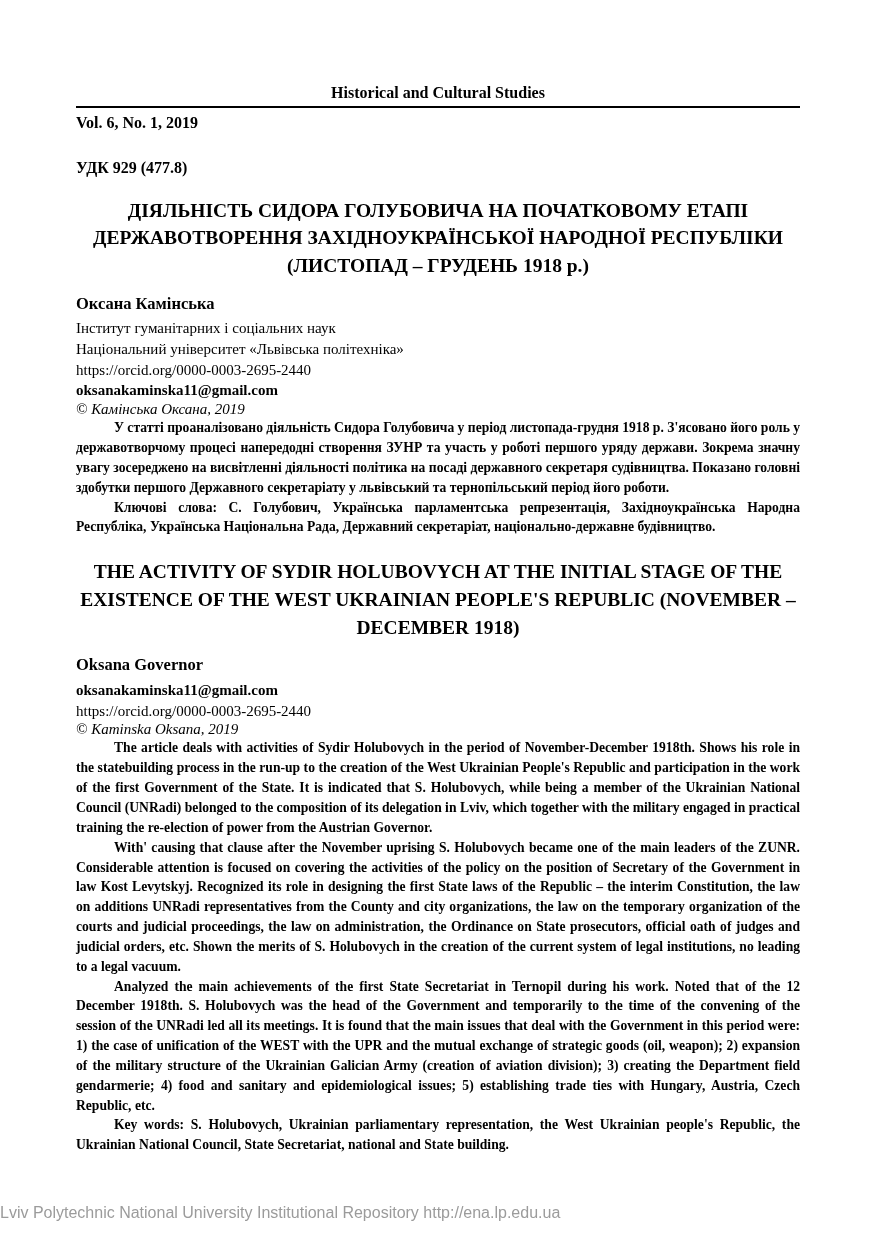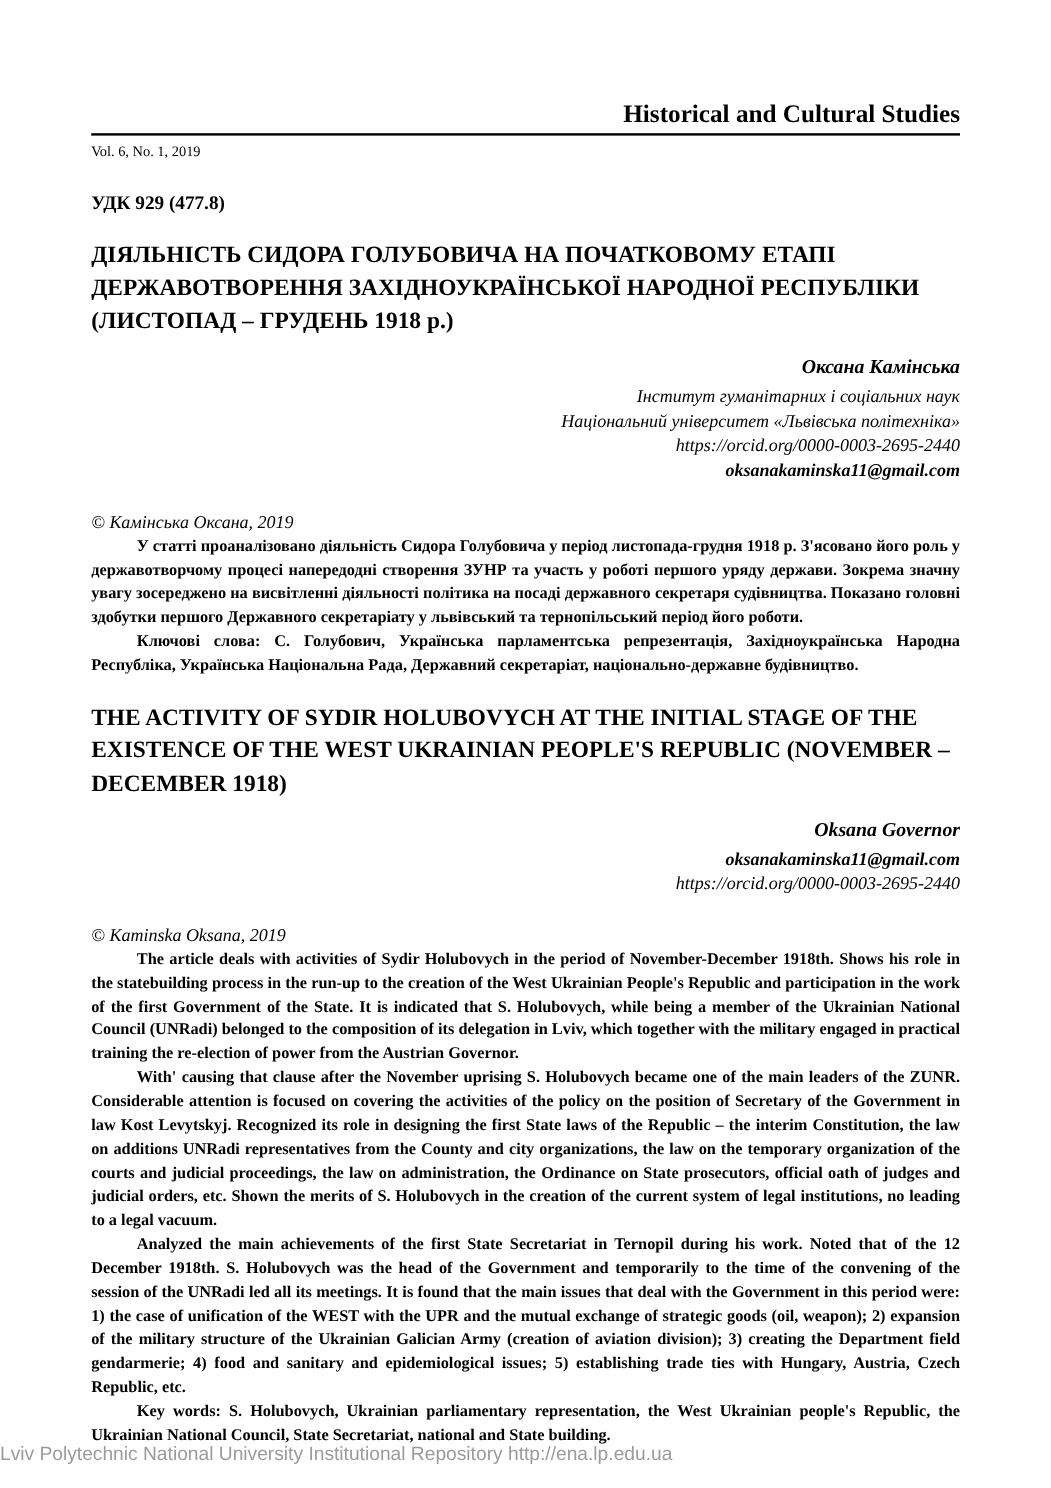--- a/index.html
+++ b/index.html
@@ -9,65 +9,63 @@
     width: 876px;
     height: 1240px;
     margin: 0 auto;
     background: #ffffff;
     font-family: "Liberation Serif", serif;
     color: #000000;
     padding: 84px 76px 0 76px;
     overflow: hidden;
   }
   .journal-header {
-    text-align: right;
+    text-align: center;
     font-weight: bold;
-    font-size: 21px;
+    font-size: 16px;
     line-height: 1.1;
   }
   .header-rule {
     border: 0;
     border-top: 2.5px solid #000;
     margin-top: 4px;
   }
   .volume-line {
-    font-weight: normal;
-    font-size: 12px;
+    font-weight: bold;
+    font-size: 16px;
     margin-top: 6px;
   }
   .udc {
     font-weight: bold;
     font-size: 16px;
     margin-top: 27px;
   }
   .title-ua, .title-en {
-    text-align: left;
+    text-align: center;
     font-weight: bold;
     font-size: 19.5px;
     line-height: 1.42;
     margin-top: 20px;
   }
   .author-block {
-    text-align: right;
+    text-align: left;
     margin-top: 13px;
     font-size: 15px;
     line-height: 1.38;
-    font-style: italic;
   }
   .author-name {
     font-weight: bold;
     font-size: 16.5px;
     margin-bottom: 3px;
   }
   .aff-line { font-weight: normal; }
   .aff-line.bold { font-weight: bold; }
   .copyright {
     font-style: italic;
     font-size: 15px;
-    margin-top: 24px;
   }
   .abstract {
     font-weight: bold;
     font-size: 13.6px;
     line-height: 1.46;
     text-align: justify;
   }
   .abstract p { text-indent: 38px; }
   .title-en { margin-top: 21px; }
   .footer {

